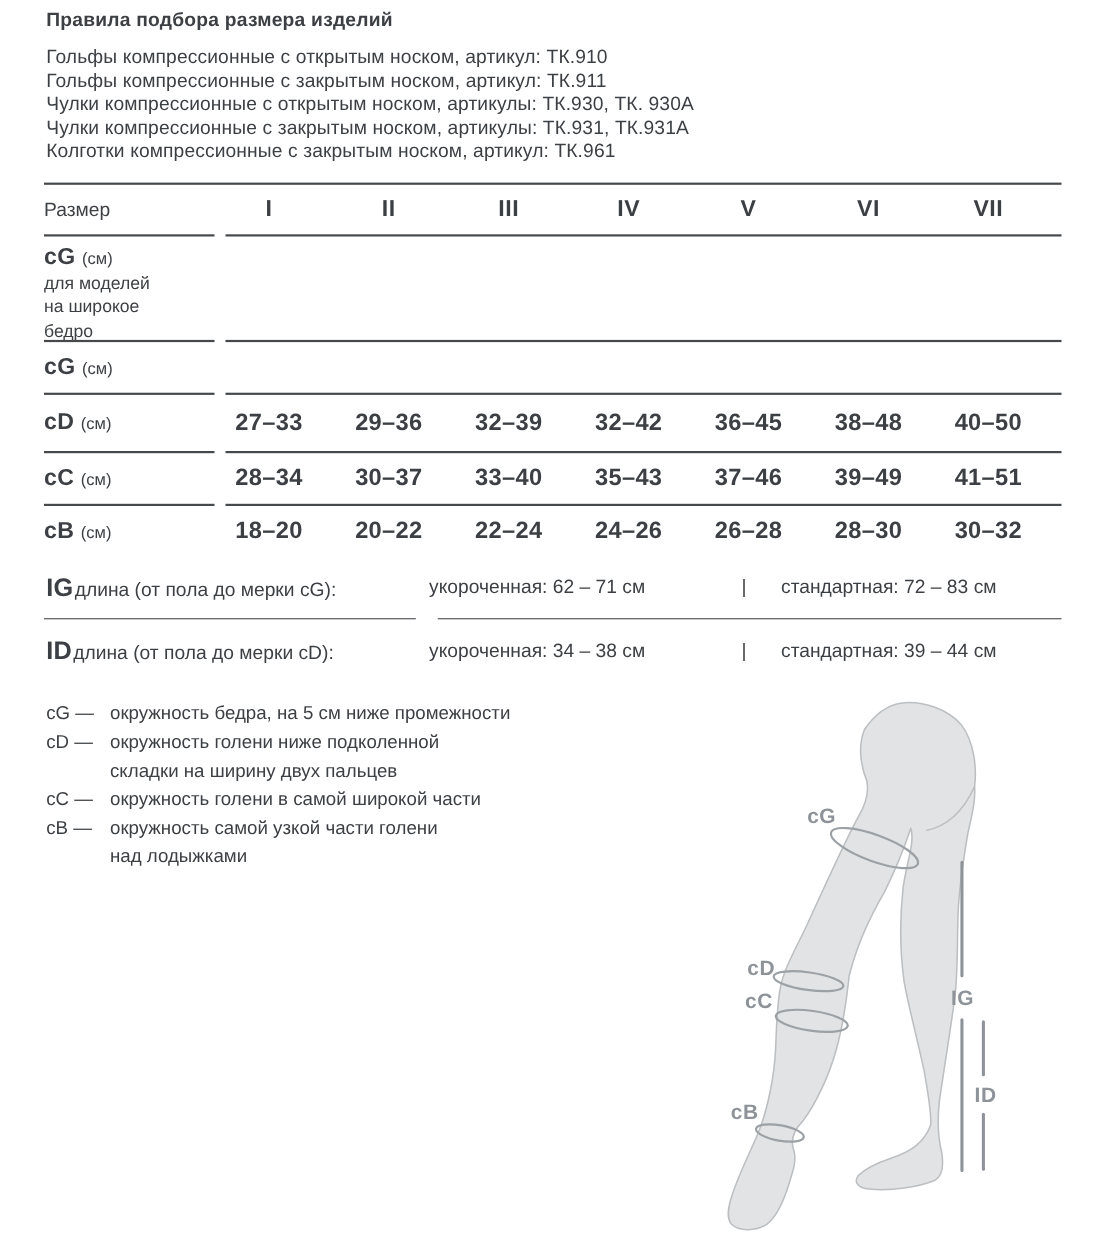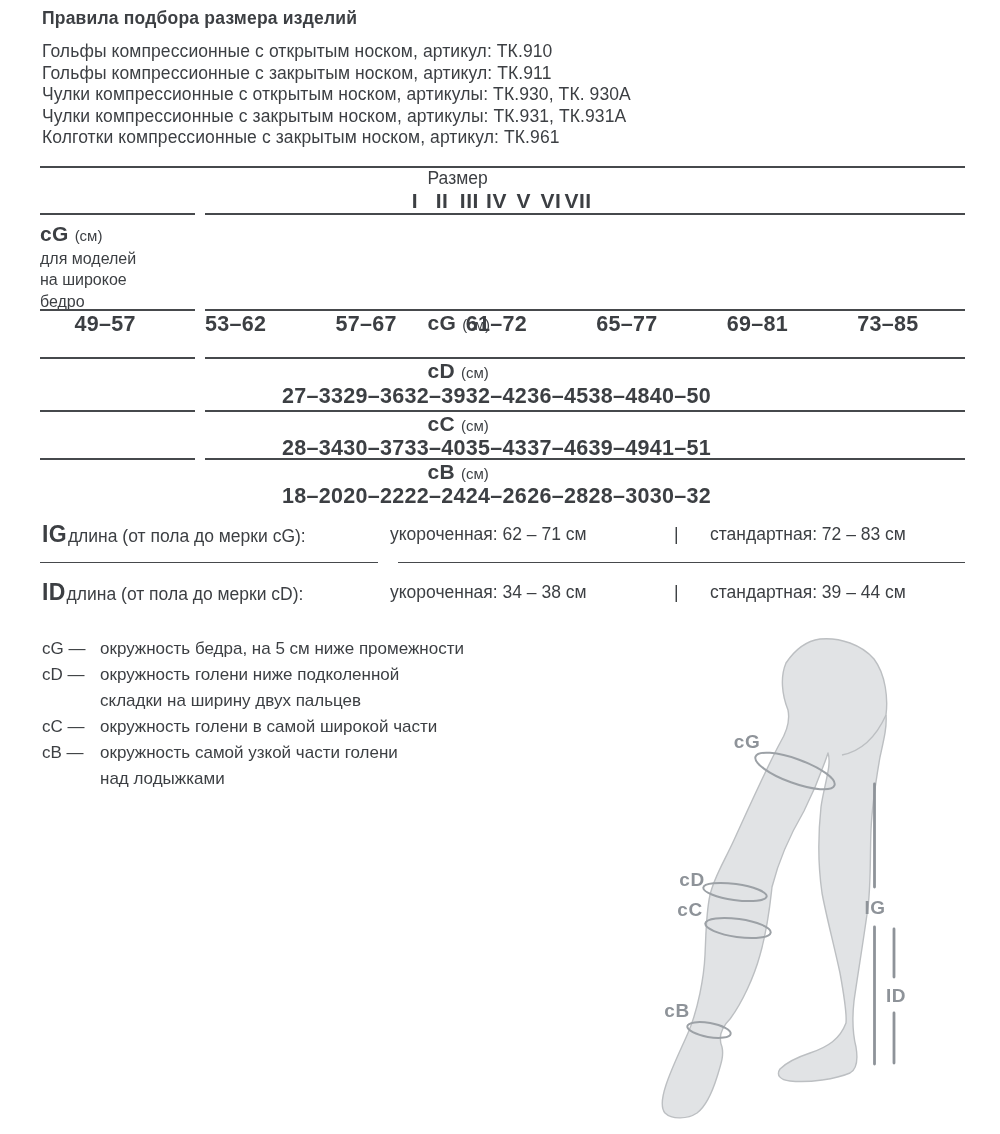--- a/index.html
+++ b/index.html
@@ -31,21 +31,21 @@
 
   
   .size-table{position:absolute;left:40px;top:166px;width:925px;}
   .rule{display:flex;}
   .rule > div{height:1.5px;background:var(--rule);}
   .rule .seg-full{width:100%;}
   .rule .seg-left{width:155px;margin-right:10px;}
   .rule .seg-right{flex:1;}
   .rule.wide-gap .seg-left{width:338px;margin-right:20px;}
 
-  .trow{display:flex;align-items:center;flex-direction:column;}
+  .trow{display:flex;align-items:center;}
   .trow .tlabel{width:150px;flex:none;}
   .trow .cells{
     flex:1;display:grid;grid-template-columns:repeat(7,1fr);
     padding-right:12px;align-items:center;
   }
   .cells .val,.cells .colhead{text-align:center;}
 
   .trow.header{height:45.5px;}
   .size-word{font-size:17.5px;}
   .colhead{font-size:21px;font-weight:bold;letter-spacing:.5px;}
@@ -137,29 +137,20 @@
 
     <div class="trow r-wide">
       <div class="tlabel">
         <div>
           <span class="key">cG</span><span class="unit">(см)</span>
         </div>
         <div class="note-lines">для моделей
 на широкое
 бедро</div>
       </div>
-      <div class="cells">
-          <div class="val">49–57</div>
-          <div class="val">53–62</div>
-          <div class="val">57–67</div>
-          <div class="val">61–72</div>
-          <div class="val">65–77</div>
-          <div class="val">69–81</div>
-          <div class="val">73–85</div>
-        </div>
     </div>
 
     <div class="rule">
         <div class="seg-left"></div>
         <div class="seg-right"></div>
       </div>
 
     <div class="trow r-cg">
       <div class="tlabel">
         <span class="key">cG</span><span class="unit">(см)</span>

